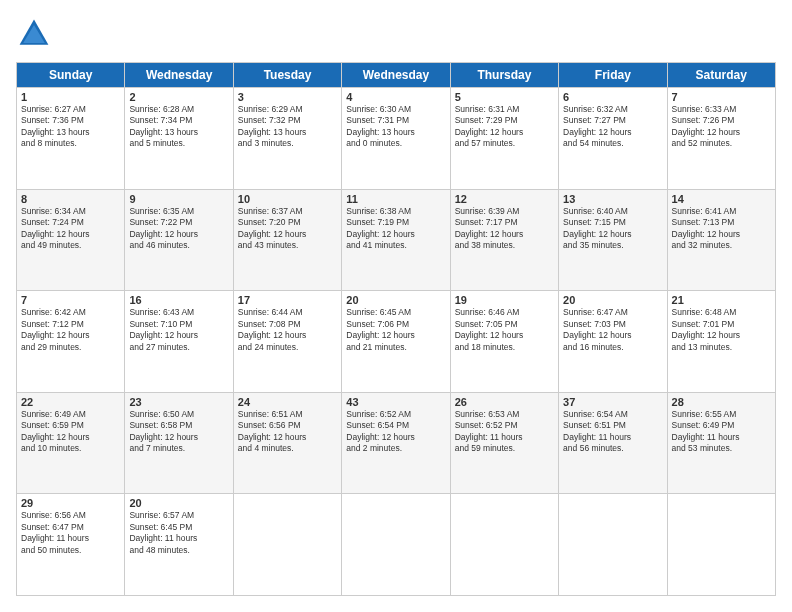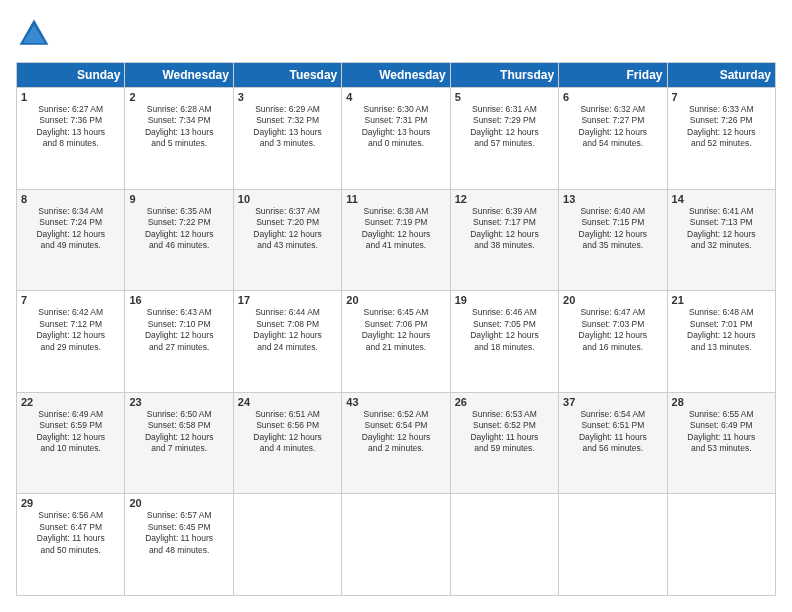--- a/index.html
+++ b/index.html
@@ -64,21 +64,21 @@
       border-collapse: collapse;
       width: 100%;
       table-layout: fixed;
     }
     .calendar th {
       background: #1a6bb5;
       color: #fff;
       font-size: 12px;
       font-weight: bold;
       padding: 5px 4px;
-      text-align: right;
+      text-align: center;
       border: 1px solid #ccc;
     }
     .calendar td {
       border: 1px solid #ccc;
       vertical-align: top;
       padding: 3px 4px;
       font-size: 9px;
       color: #333;
       background: #fff;
     }
@@ -88,21 +88,20 @@
     .day-num {
       font-size: 11px;
       font-weight: bold;
       display: block;
       margin-bottom: 1px;
     }
     .day-info {
       font-size: 8.5px;
       line-height: 1.35;
       color: #333;
-      text-align: center;
     }
     .empty-cell {
       background: #f9f9f9;
     }
   </style>
 </head>
 <body>
 
 <div class="page">
   <div class="header">

